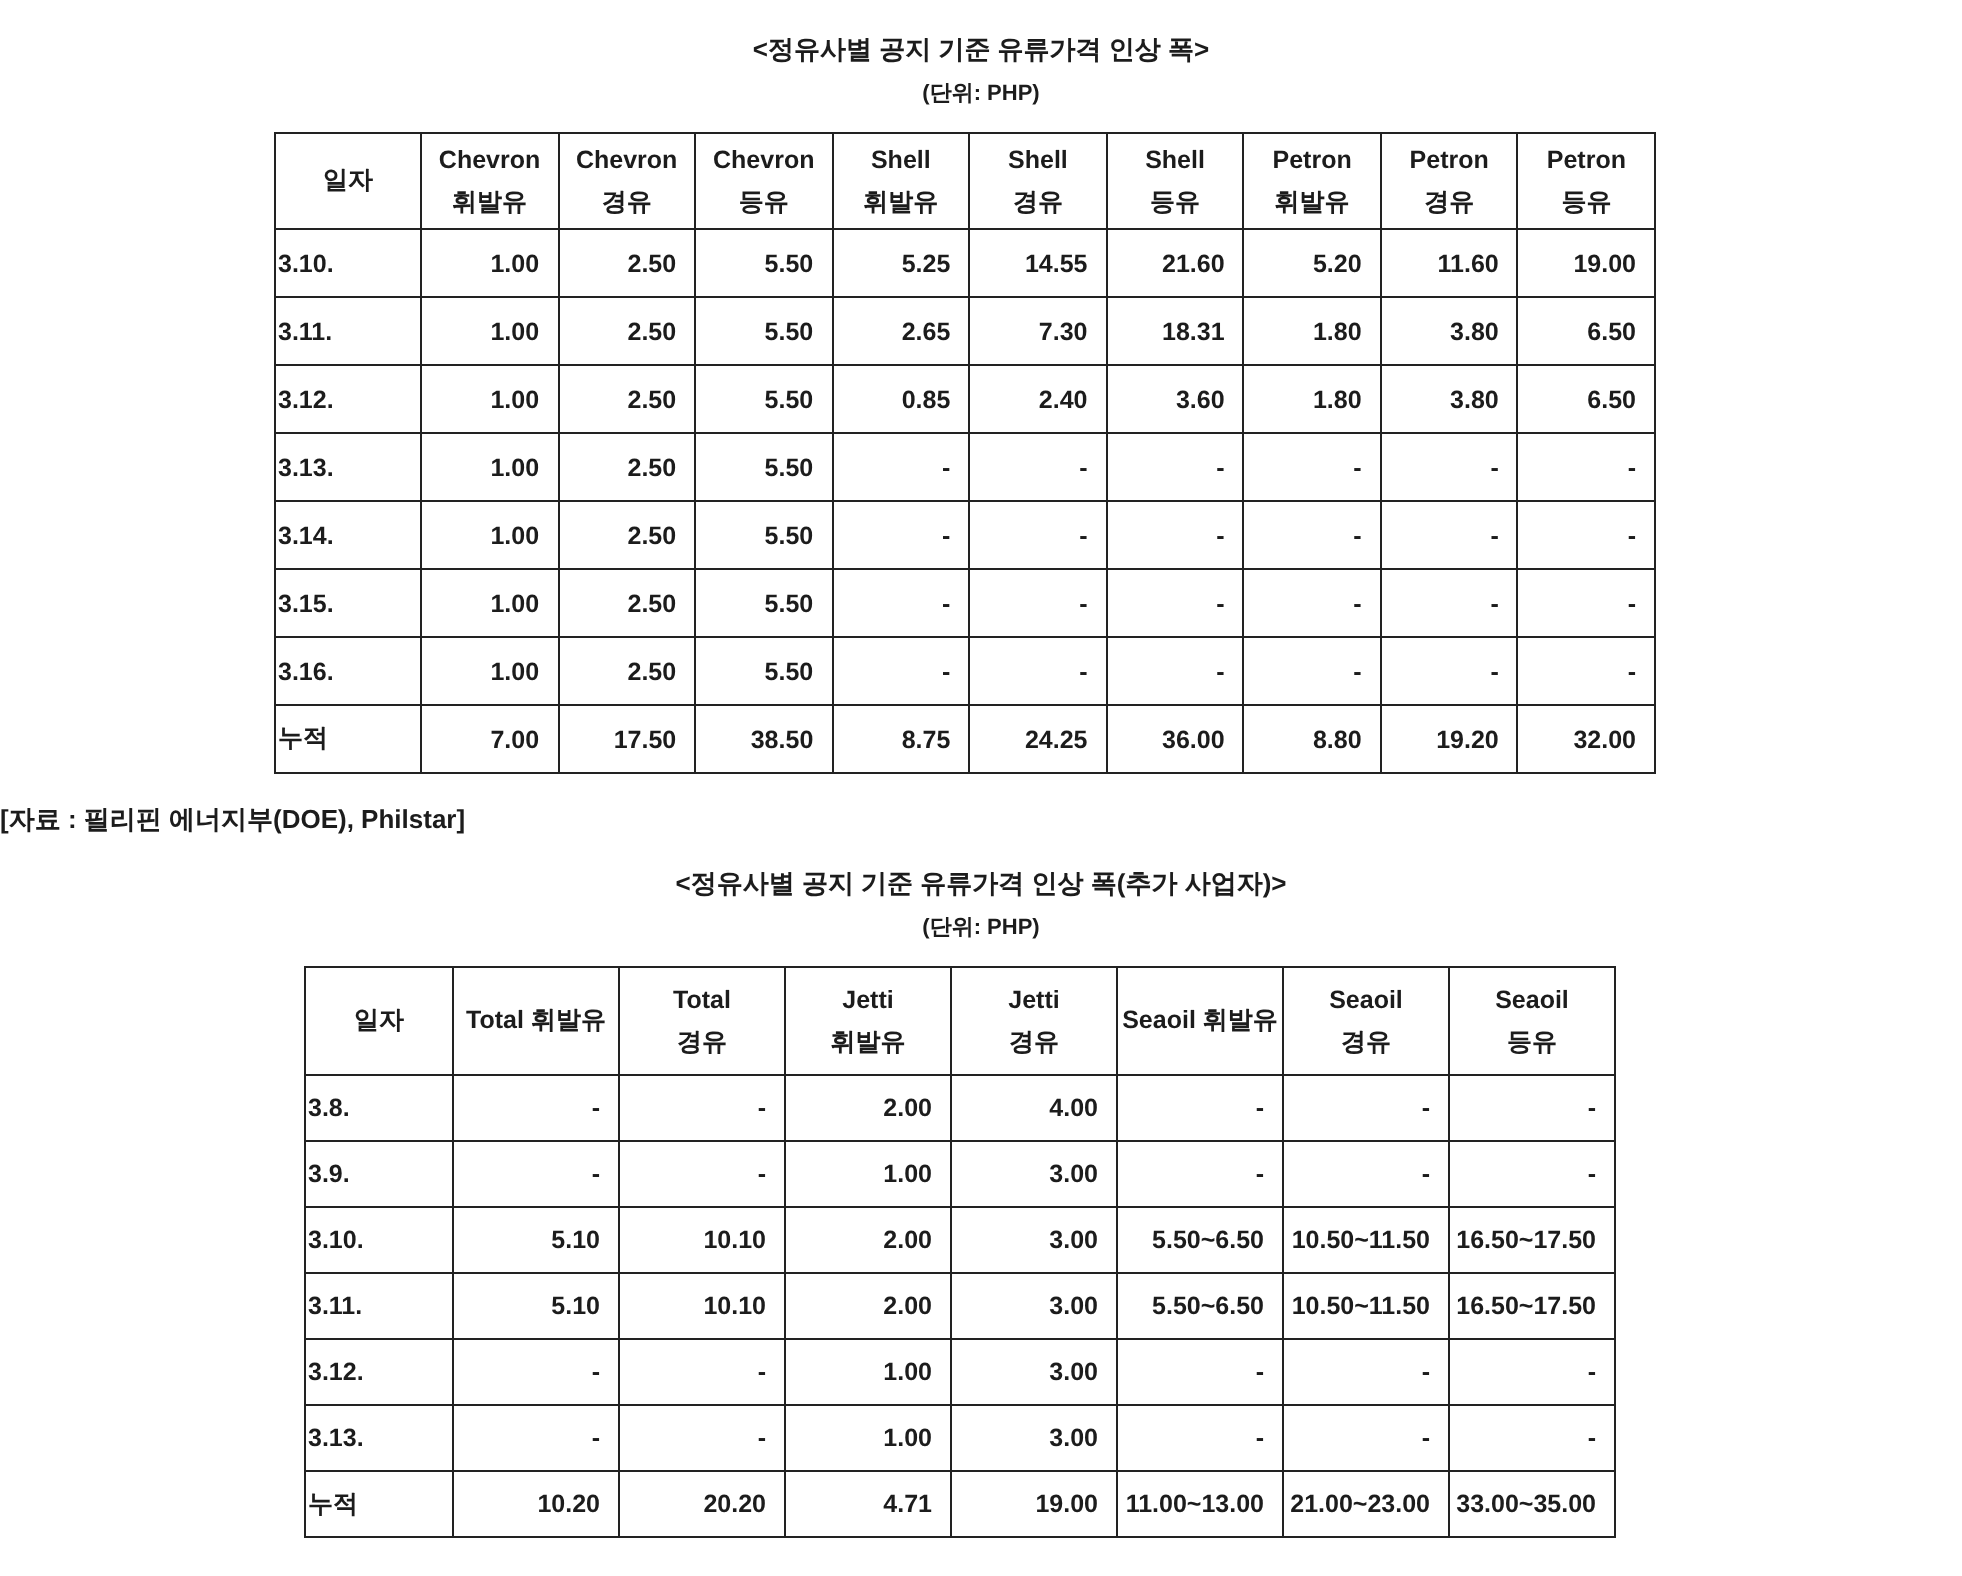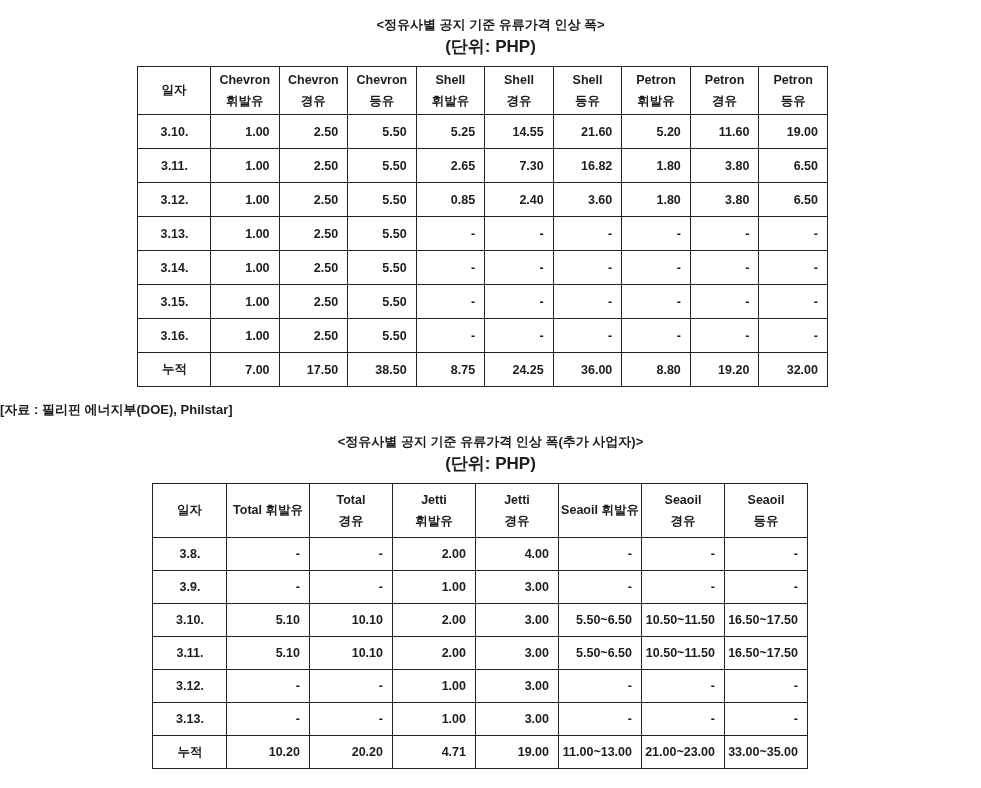--- a/index.html
+++ b/index.html
@@ -19,21 +19,21 @@
     overflow: hidden;
   }
   .tbl-title {
     text-align: center;
     font-size: 13px;
     line-height: 18px;
     margin-bottom: 4px;
   }
   .tbl-unit {
     text-align: center;
-    font-size: 17px;
+    font-size: 11px;
     line-height: 18px;
     margin-bottom: 10px;
   }
   table.fuel-table {
     border-collapse: collapse;
     table-layout: fixed;
   }
   table.t1 { width: 691px; margin-left: 137px; }
   table.t2 { width: 656px; margin-left: 152px; }
   .fuel-table th, .fuel-table td {
@@ -54,21 +54,21 @@
   .t2 th { height: 53px; }
   .t1 td { height: 31px; }
   .t2 td { height: 30px; }
   .fuel-table td {
     text-align: right;
     padding-right: 9px;
     vertical-align: middle;
     font-weight: 700;
   }
   .fuel-table td.row-label {
-    text-align: center;
+    text-align: left;
     padding-right: 0;
   }
   .t1 th:nth-child(1) { width: 68px; }
   .t2 th:nth-child(1) { width: 69px; }
   .tbl-source {
     text-align: left;
     font-size: 13px;
     line-height: 18px;
     margin-top: 14px;
   }
@@ -139,21 +139,21 @@
             <td>11.60</td>
             <td>19.00</td>
           </tr>
           <tr>
             <td class="row-label">3.11.</td>
             <td>1.00</td>
             <td>2.50</td>
             <td>5.50</td>
             <td>2.65</td>
             <td>7.30</td>
-            <td>16.82</td>
+            <td>18.31</td>
             <td>1.80</td>
             <td>3.80</td>
             <td>6.50</td>
           </tr>
           <tr>
             <td class="row-label">3.12.</td>
             <td>1.00</td>
             <td>2.50</td>
             <td>5.50</td>
             <td>0.85</td>

